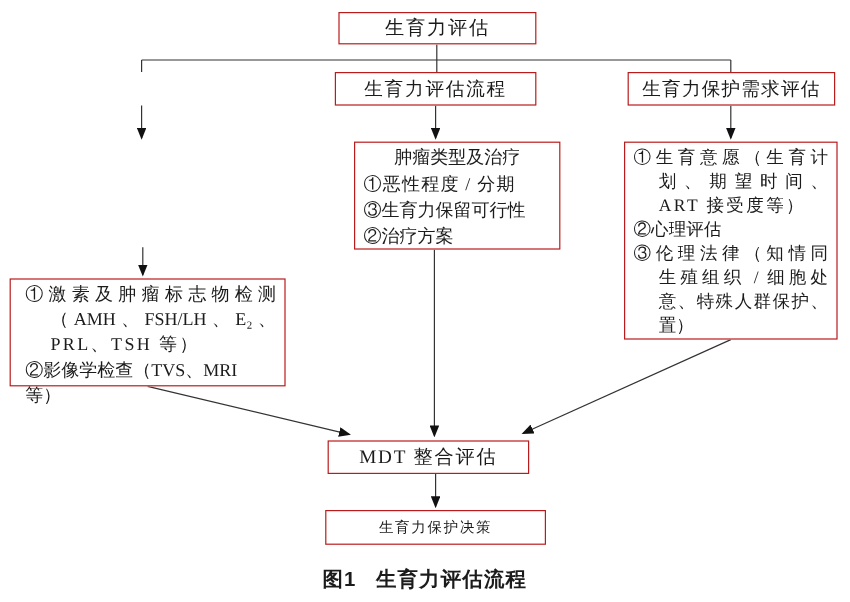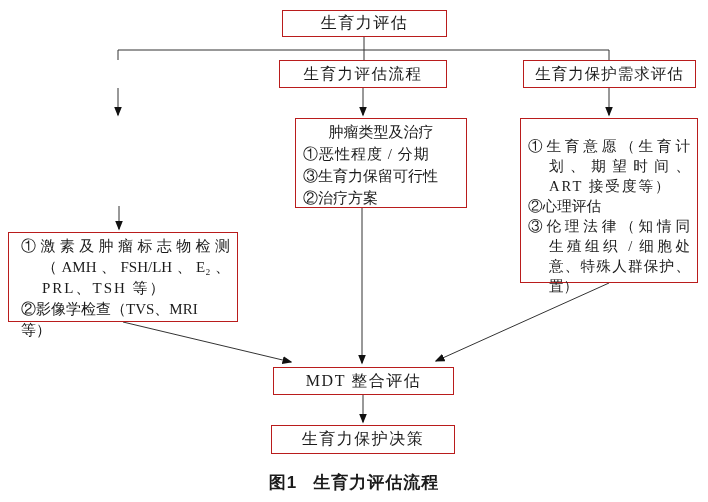--- a/index.html
+++ b/index.html
@@ -71,38 +71,38 @@
   <div class="node single" style="left:523px;top:60px;width:173px;height:28px;font-size:15.5px;letter-spacing:1px;">生育力保护需求评估</div>
 
 
   <div class="node multi" style="left:276px;top:118px;width:172px;height:90px;line-height:22px;margin-left:19px;">
     <div class="line c" style="line-height:22px;">肿瘤类型及治疗</div>
     <div class="line sp1" style="line-height:22px;">①恶性程度 / 分期</div>
     <div class="line" style="line-height:22px;">③生育力保留可行性</div>
     <div class="line" style="line-height:22px;">②治疗方案</div>
   </div>
 
-  <div class="node multi need" style="left:520px;top:118px;width:178px;height:165px;padding-top:17px;">
+  <div class="node multi need" style="left:520px;top:118px;width:178px;height:165px;padding-top:3px;">
     <div class="line j">①生育意愿（生育计</div>
     <div class="line ind j">划、期望时间、</div>
     <div class="line ind sp">ART 接受度等）</div>
     <div class="line">②心理评估</div>
     <div class="line j">③伦理法律（知情同</div>
     <div class="line ind j">生殖组织 / 细胞处</div>
     <div class="line ind j">意、特殊人群保护、</div>
     <div class="line ind">置）</div>
   </div>
 
   <div class="node multi lab" style="left:8px;top:232px;width:230px;height:90px;padding-top:3px;padding-left:12px;">
     <div class="line j">①激素及肿瘤标志物检测</div>
     <div class="line ind j">（AMH、FSH/LH、E₂、</div>
     <div class="line ind sp">PRL、TSH 等）</div>
     <div class="line">②影像学检查（TVS、MRI 等）</div>
   </div>
 
-  <div class="node single" style="left:273px;top:367px;width:181px;height:28px;">MDT 整合评估</div>
-  <div class="node single" style="left:271px;top:425px;width:184px;height:29px;font-size:16px;">生育力保护决策</div>
+  <div class="node single" style="left:273px;top:367px;width:168px;height:28px;">MDT 整合评估</div>
+  <div class="node single" style="left:271px;top:425px;width:184px;height:29px;font-size:12px;">生育力保护决策</div>
 
   <div class="caption">
     <span class="fig-no">图1</span><span>生育力评估流程</span>
   </div>
 
 </div>
 
 </body></html>

